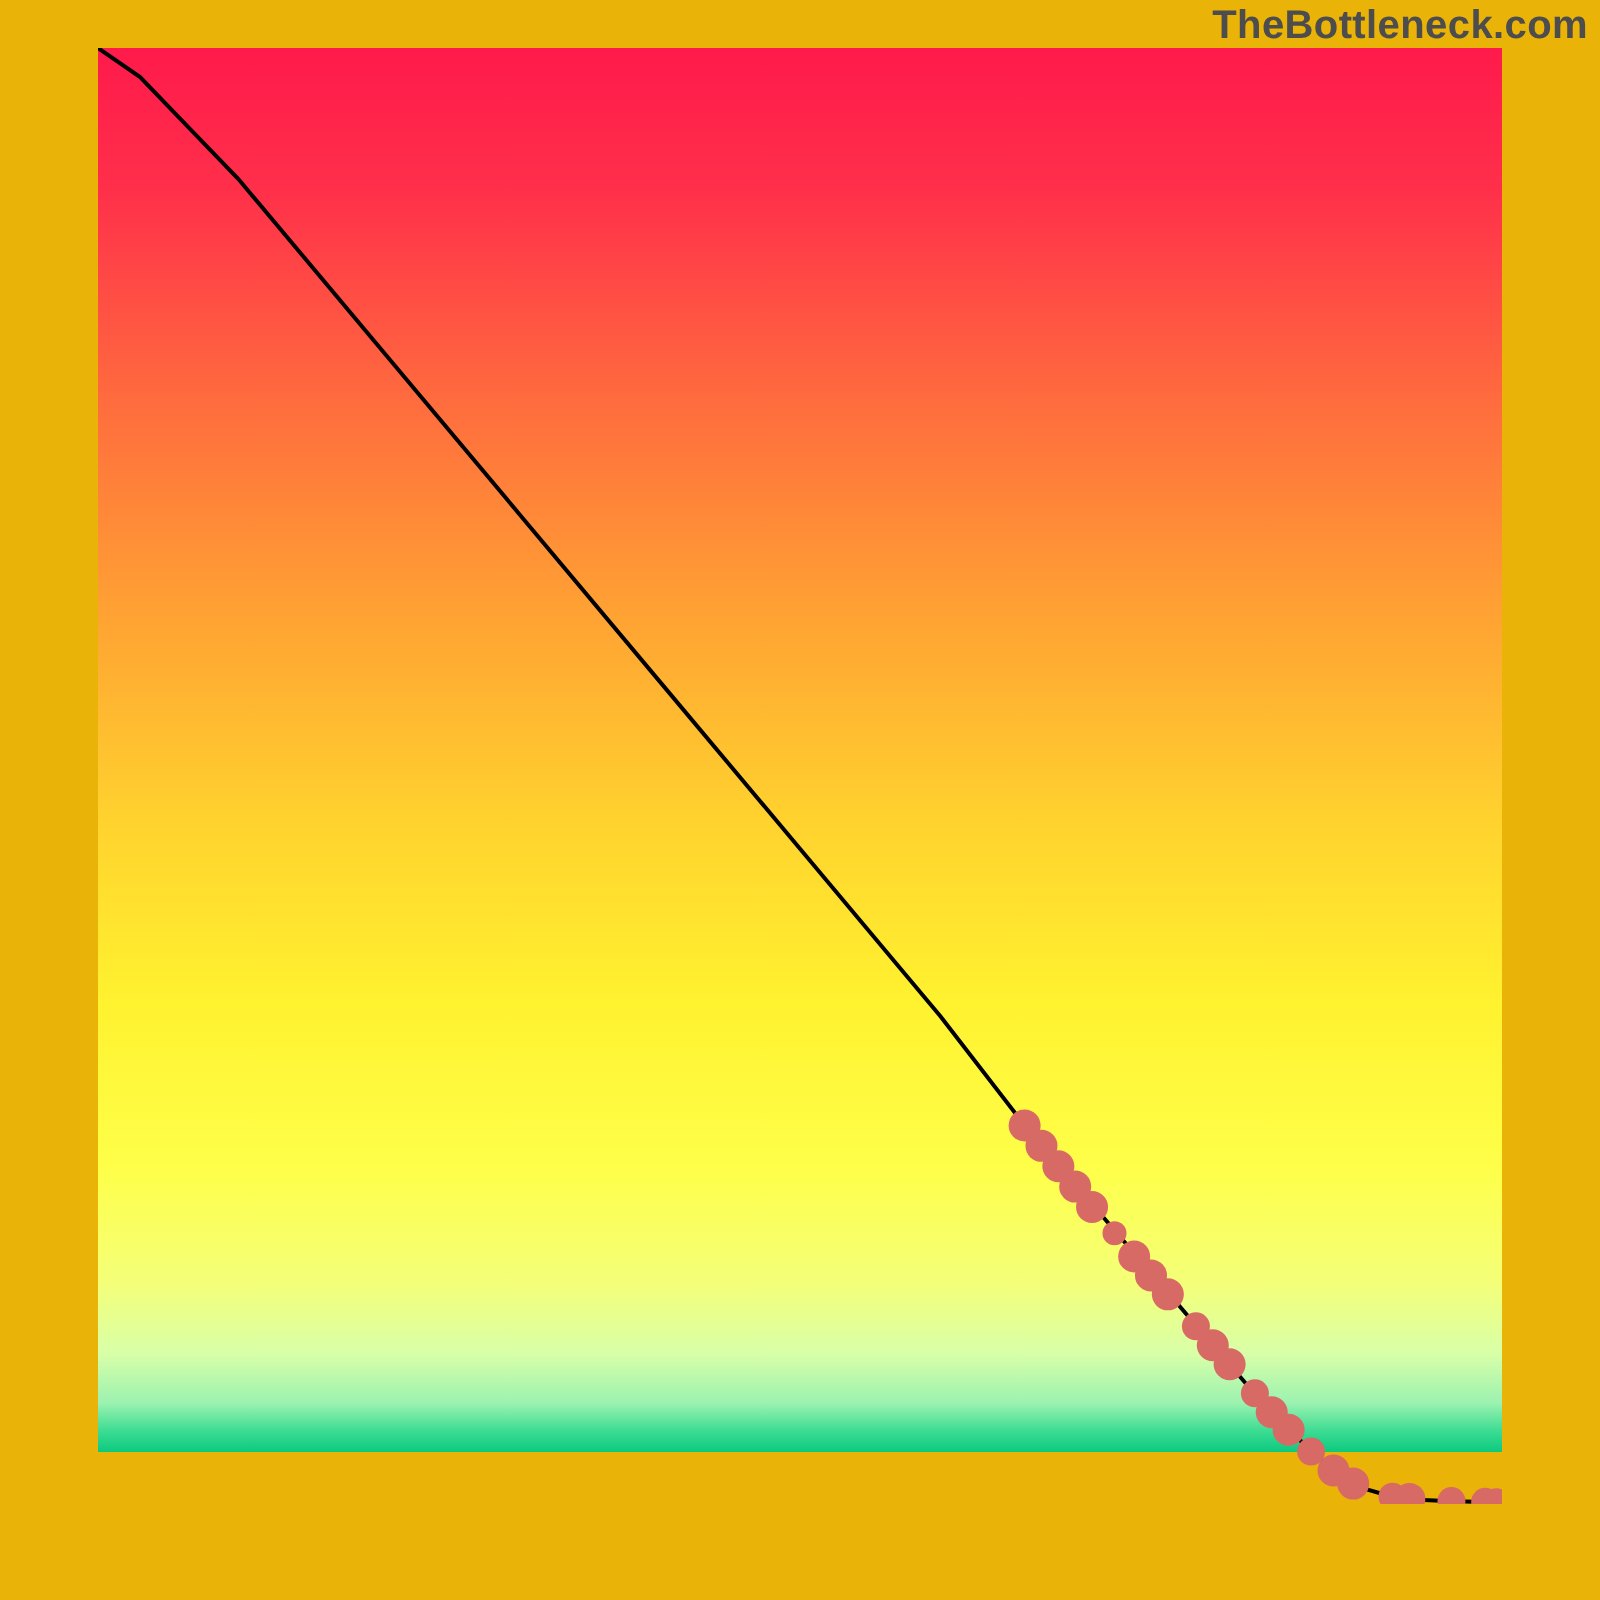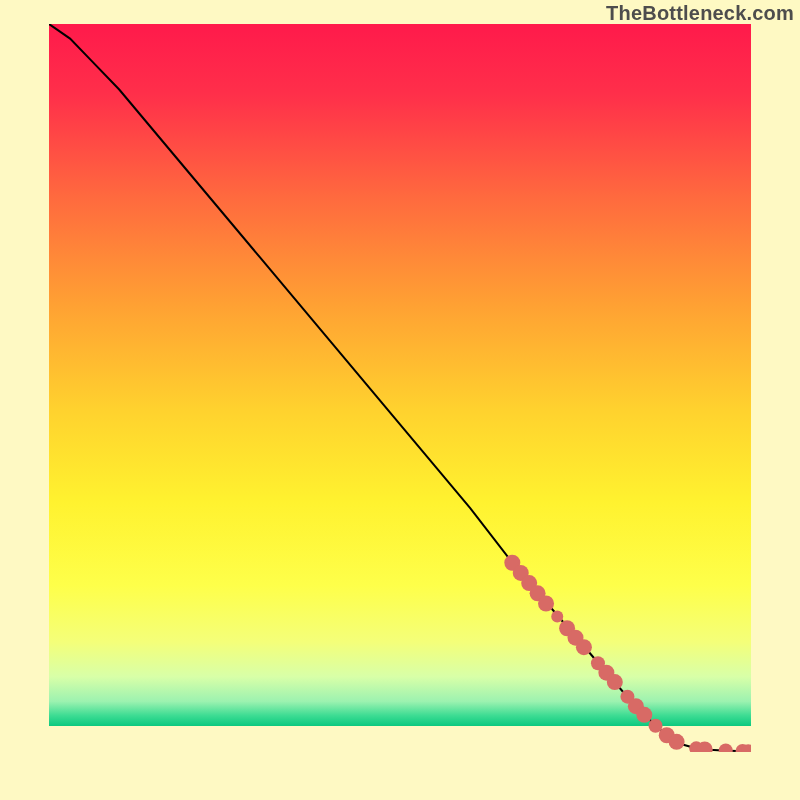--- a/index.html
+++ b/index.html
@@ -8,21 +8,21 @@
     width: 800px;
     height: 800px;
     overflow: hidden;
     background: #000;
     font-family: Arial, Helvetica, sans-serif;
   }
   .frame {
     position: relative;
     width: 800px;
     height: 800px;
-    background: #fef9c3;
+    background: #eab308;
   }
   .watermark {
     position: absolute;
     top: 2px;
     right: 6px;
     color: #4d4d4d;
     font-size: 20px;
     font-weight: 600;
     letter-spacing: 0.2px;
     z-index: 5;

